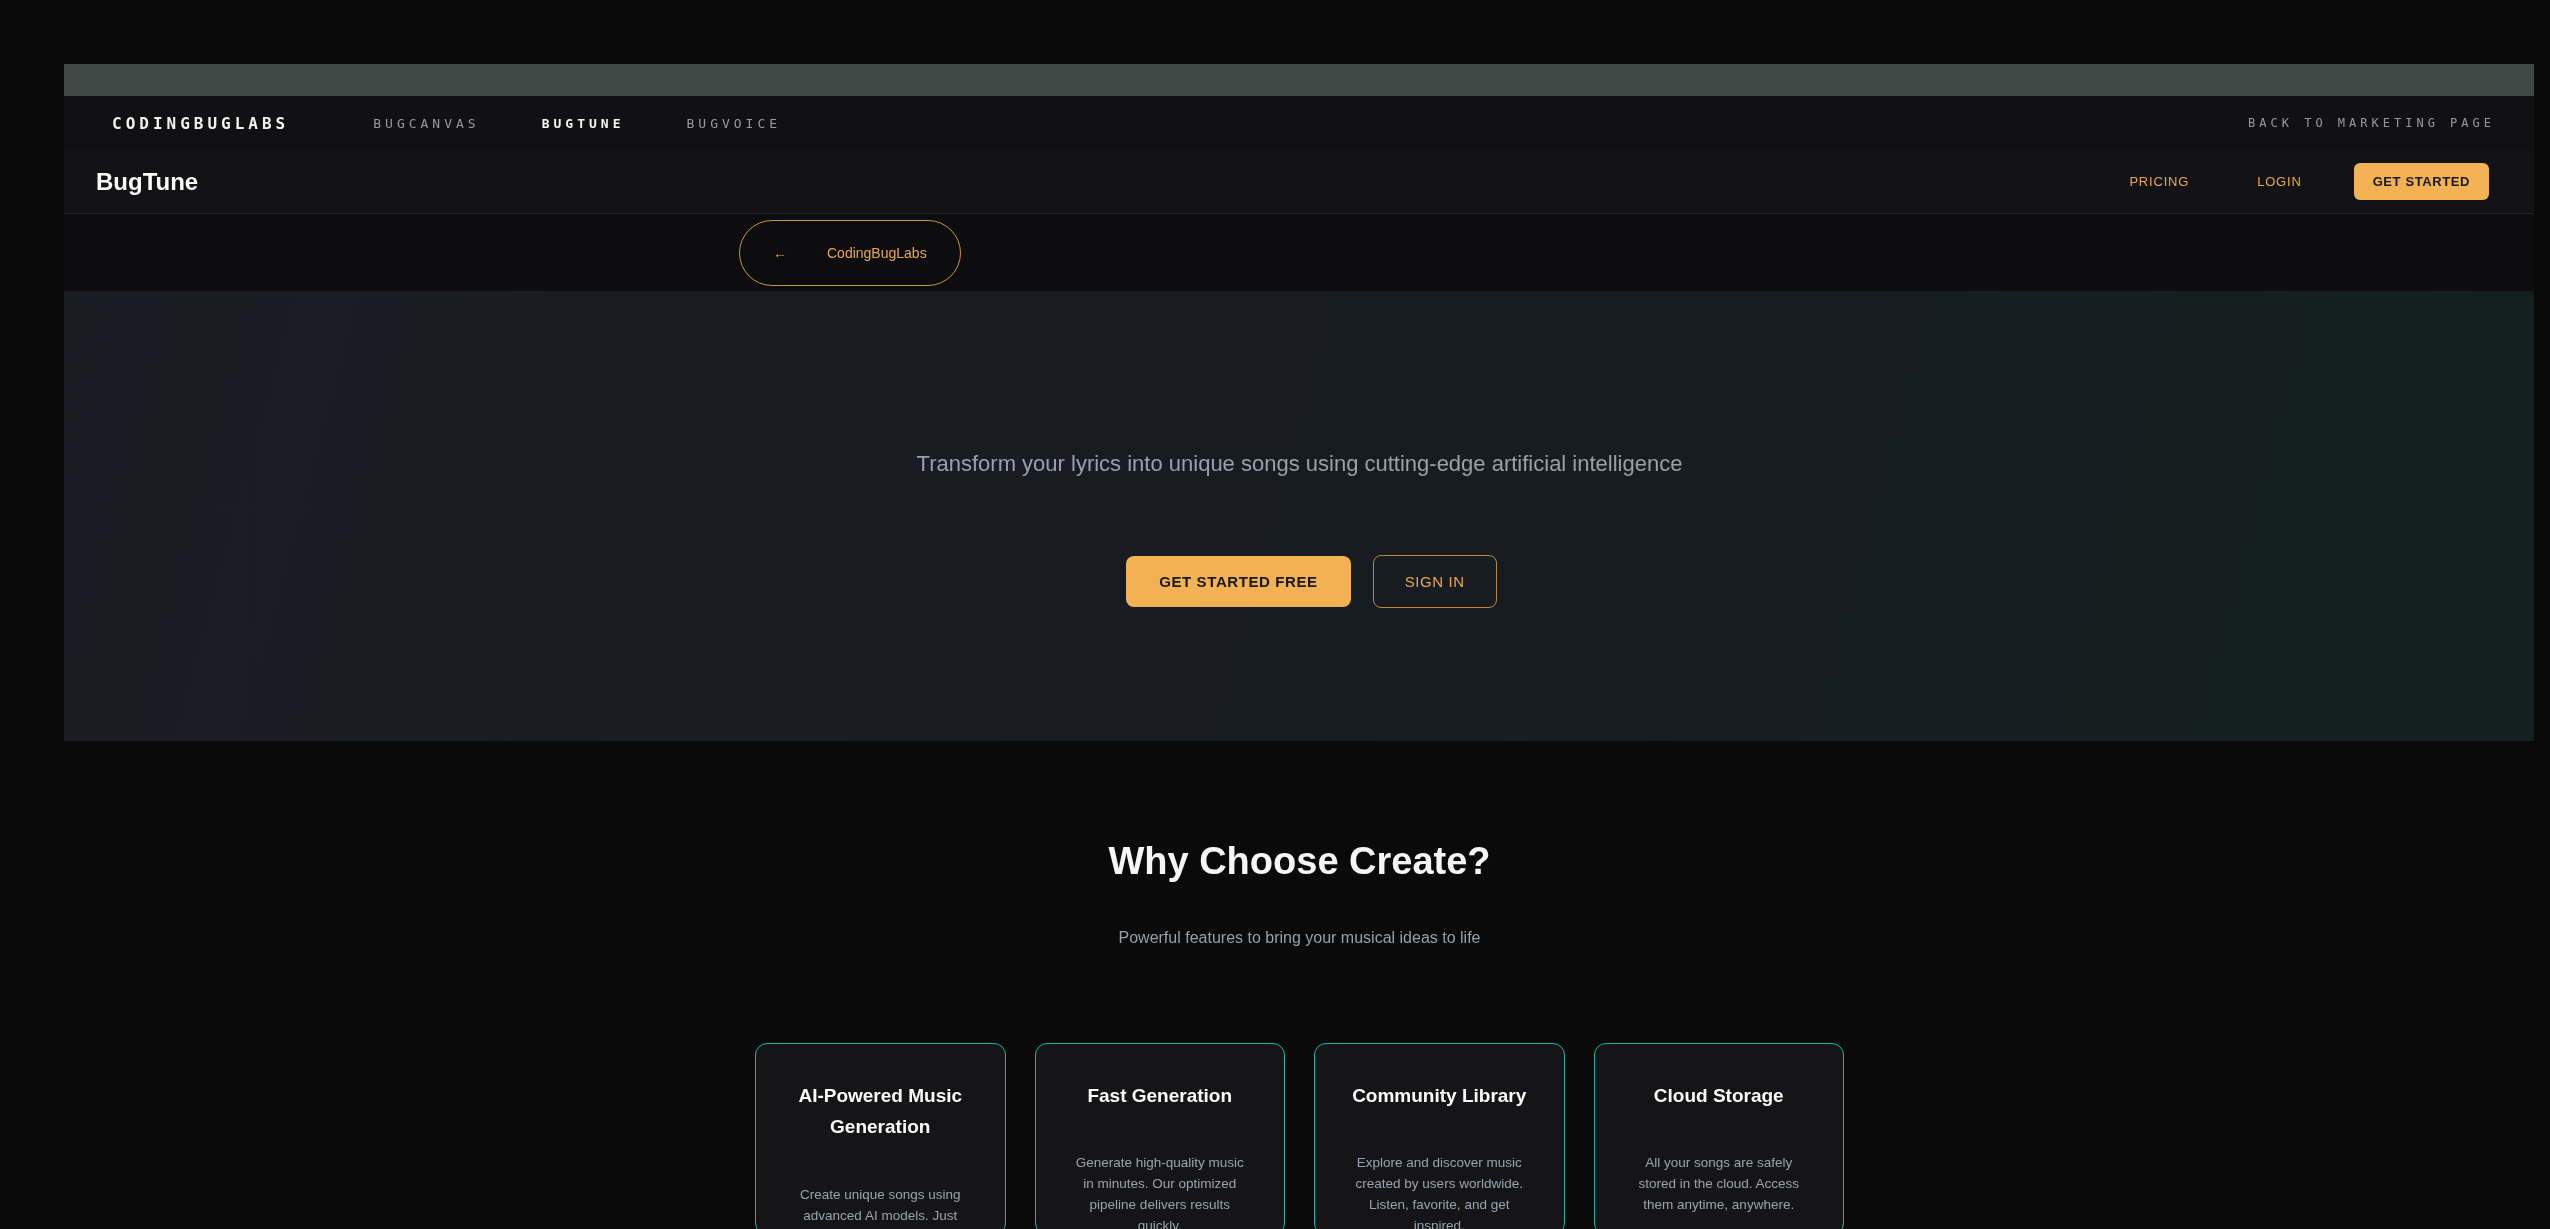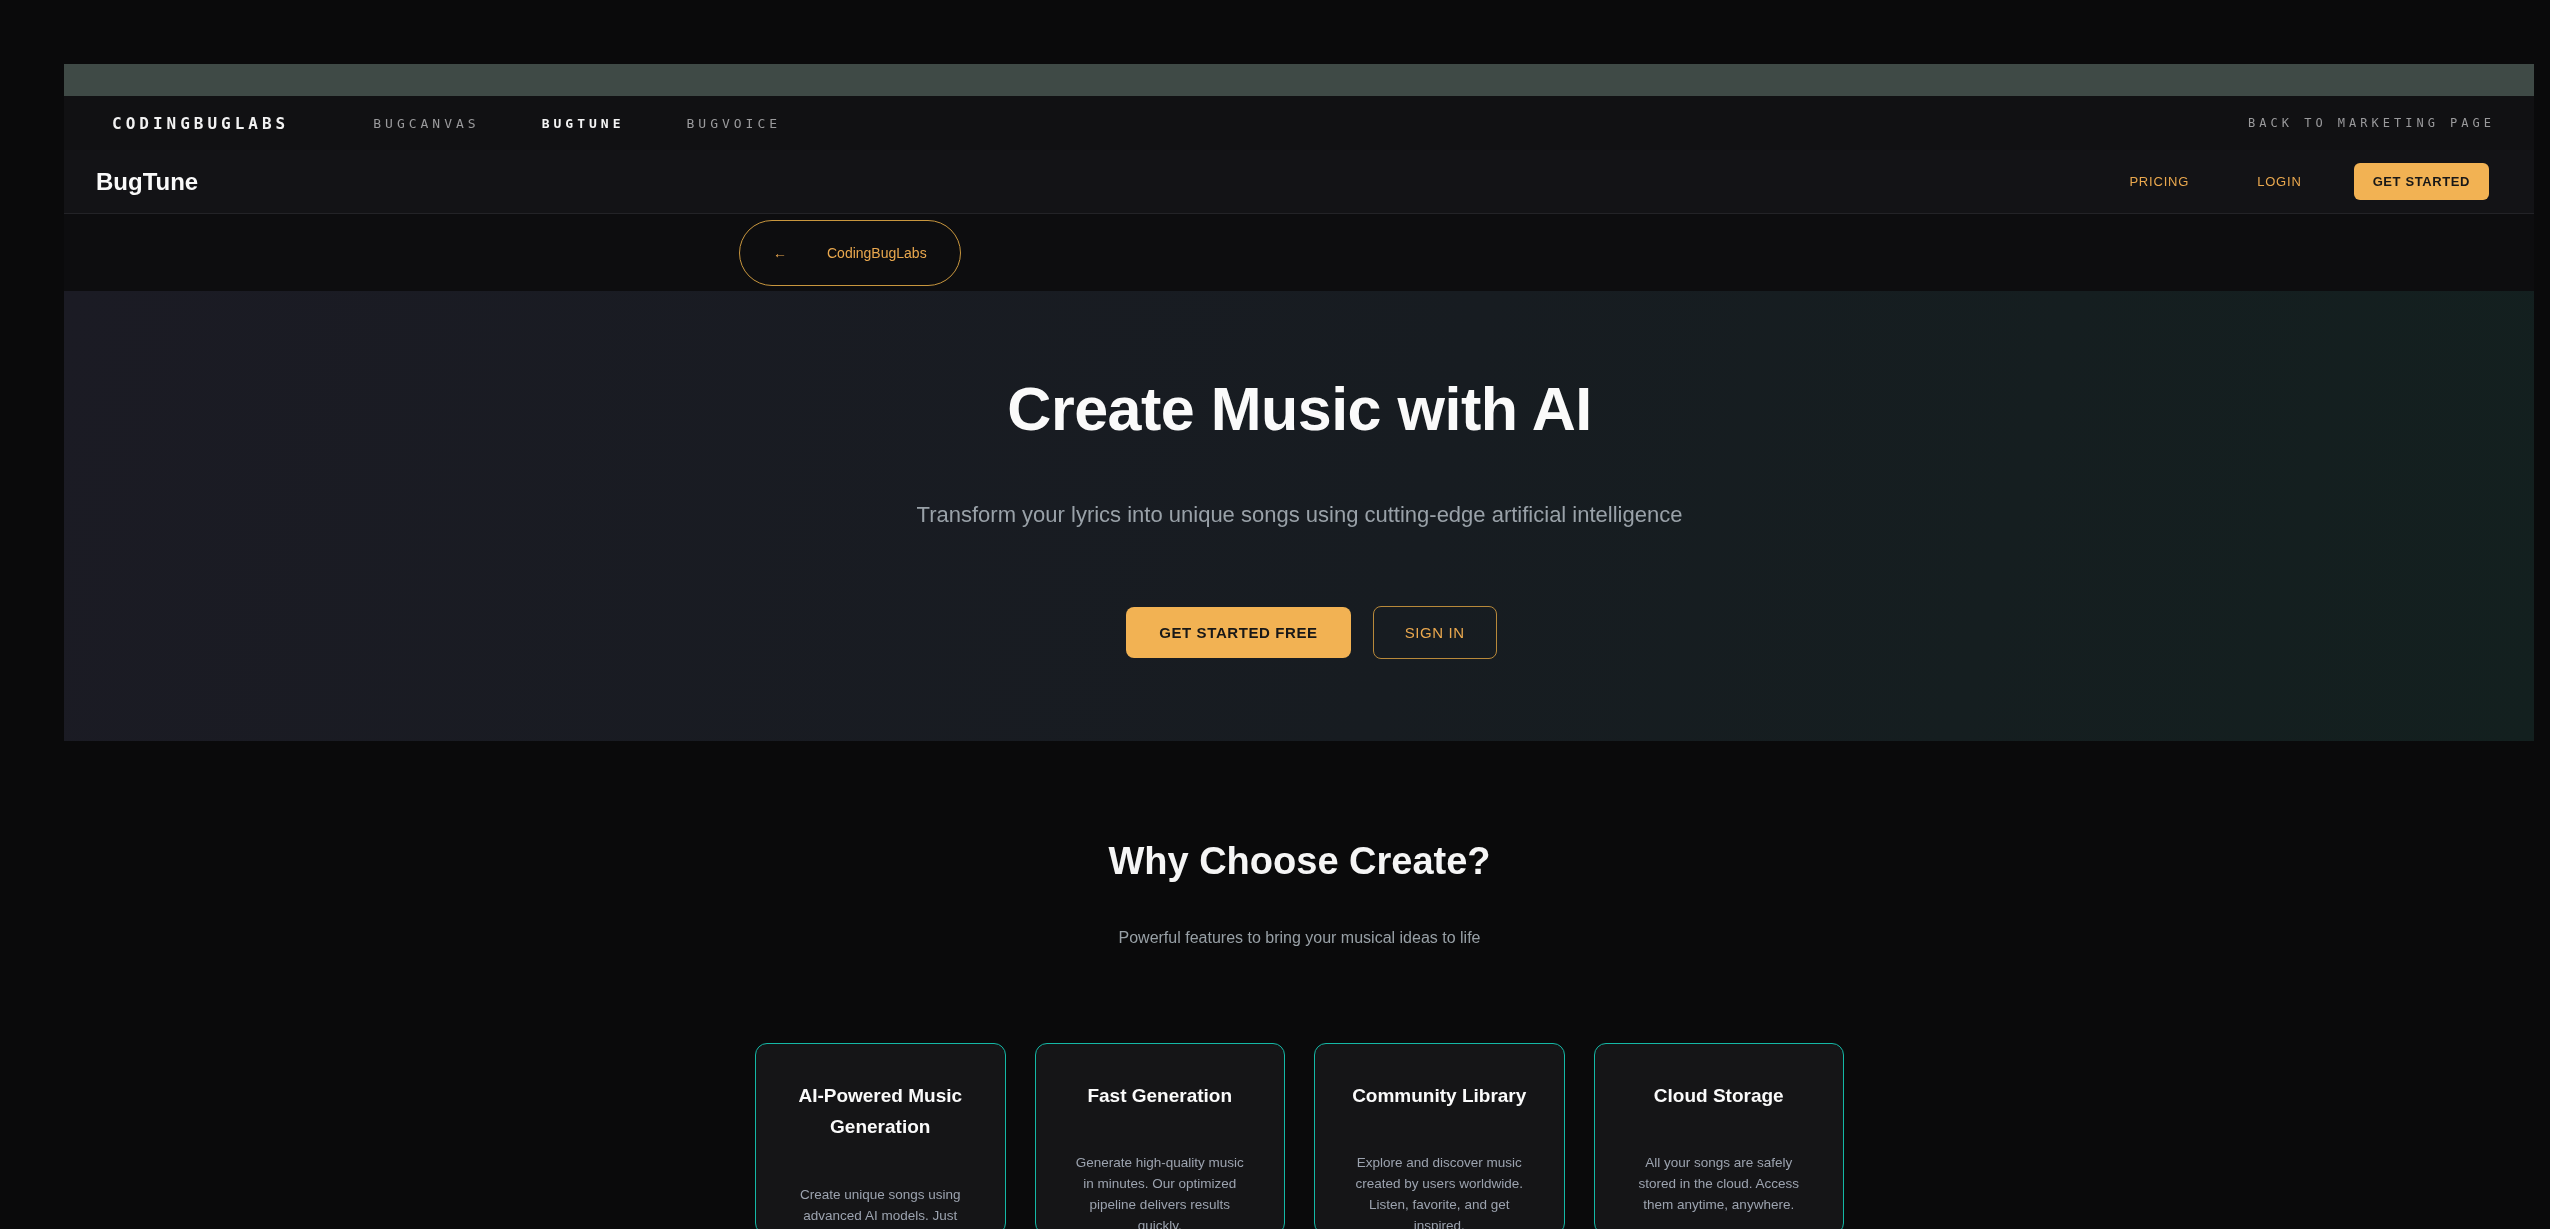--- a/index.html
+++ b/index.html
@@ -276,21 +276,20 @@
     <div class="back-strip">
       <div class="container">
         <button class="back-pill">
           <span>←</span>
           <span>CodingBugLabs</span>
         </button>
       </div>
     </div>
 
     <div class="hero">
-      <h1>Create Music with AI</h1>
       <div class="hero-sub">Transform your lyrics into unique songs using cutting-edge artificial intelligence</div>
       <div class="hero-actions">
         <button class="btn-primary">GET STARTED FREE</button>
         <button class="btn-outline">SIGN IN</button>
       </div>
     </div>
 
     <div class="features">
       <div class="section-heading">Why Choose Create?</div>
       <div class="section-sub">Powerful features to bring your musical ideas to life</div>

